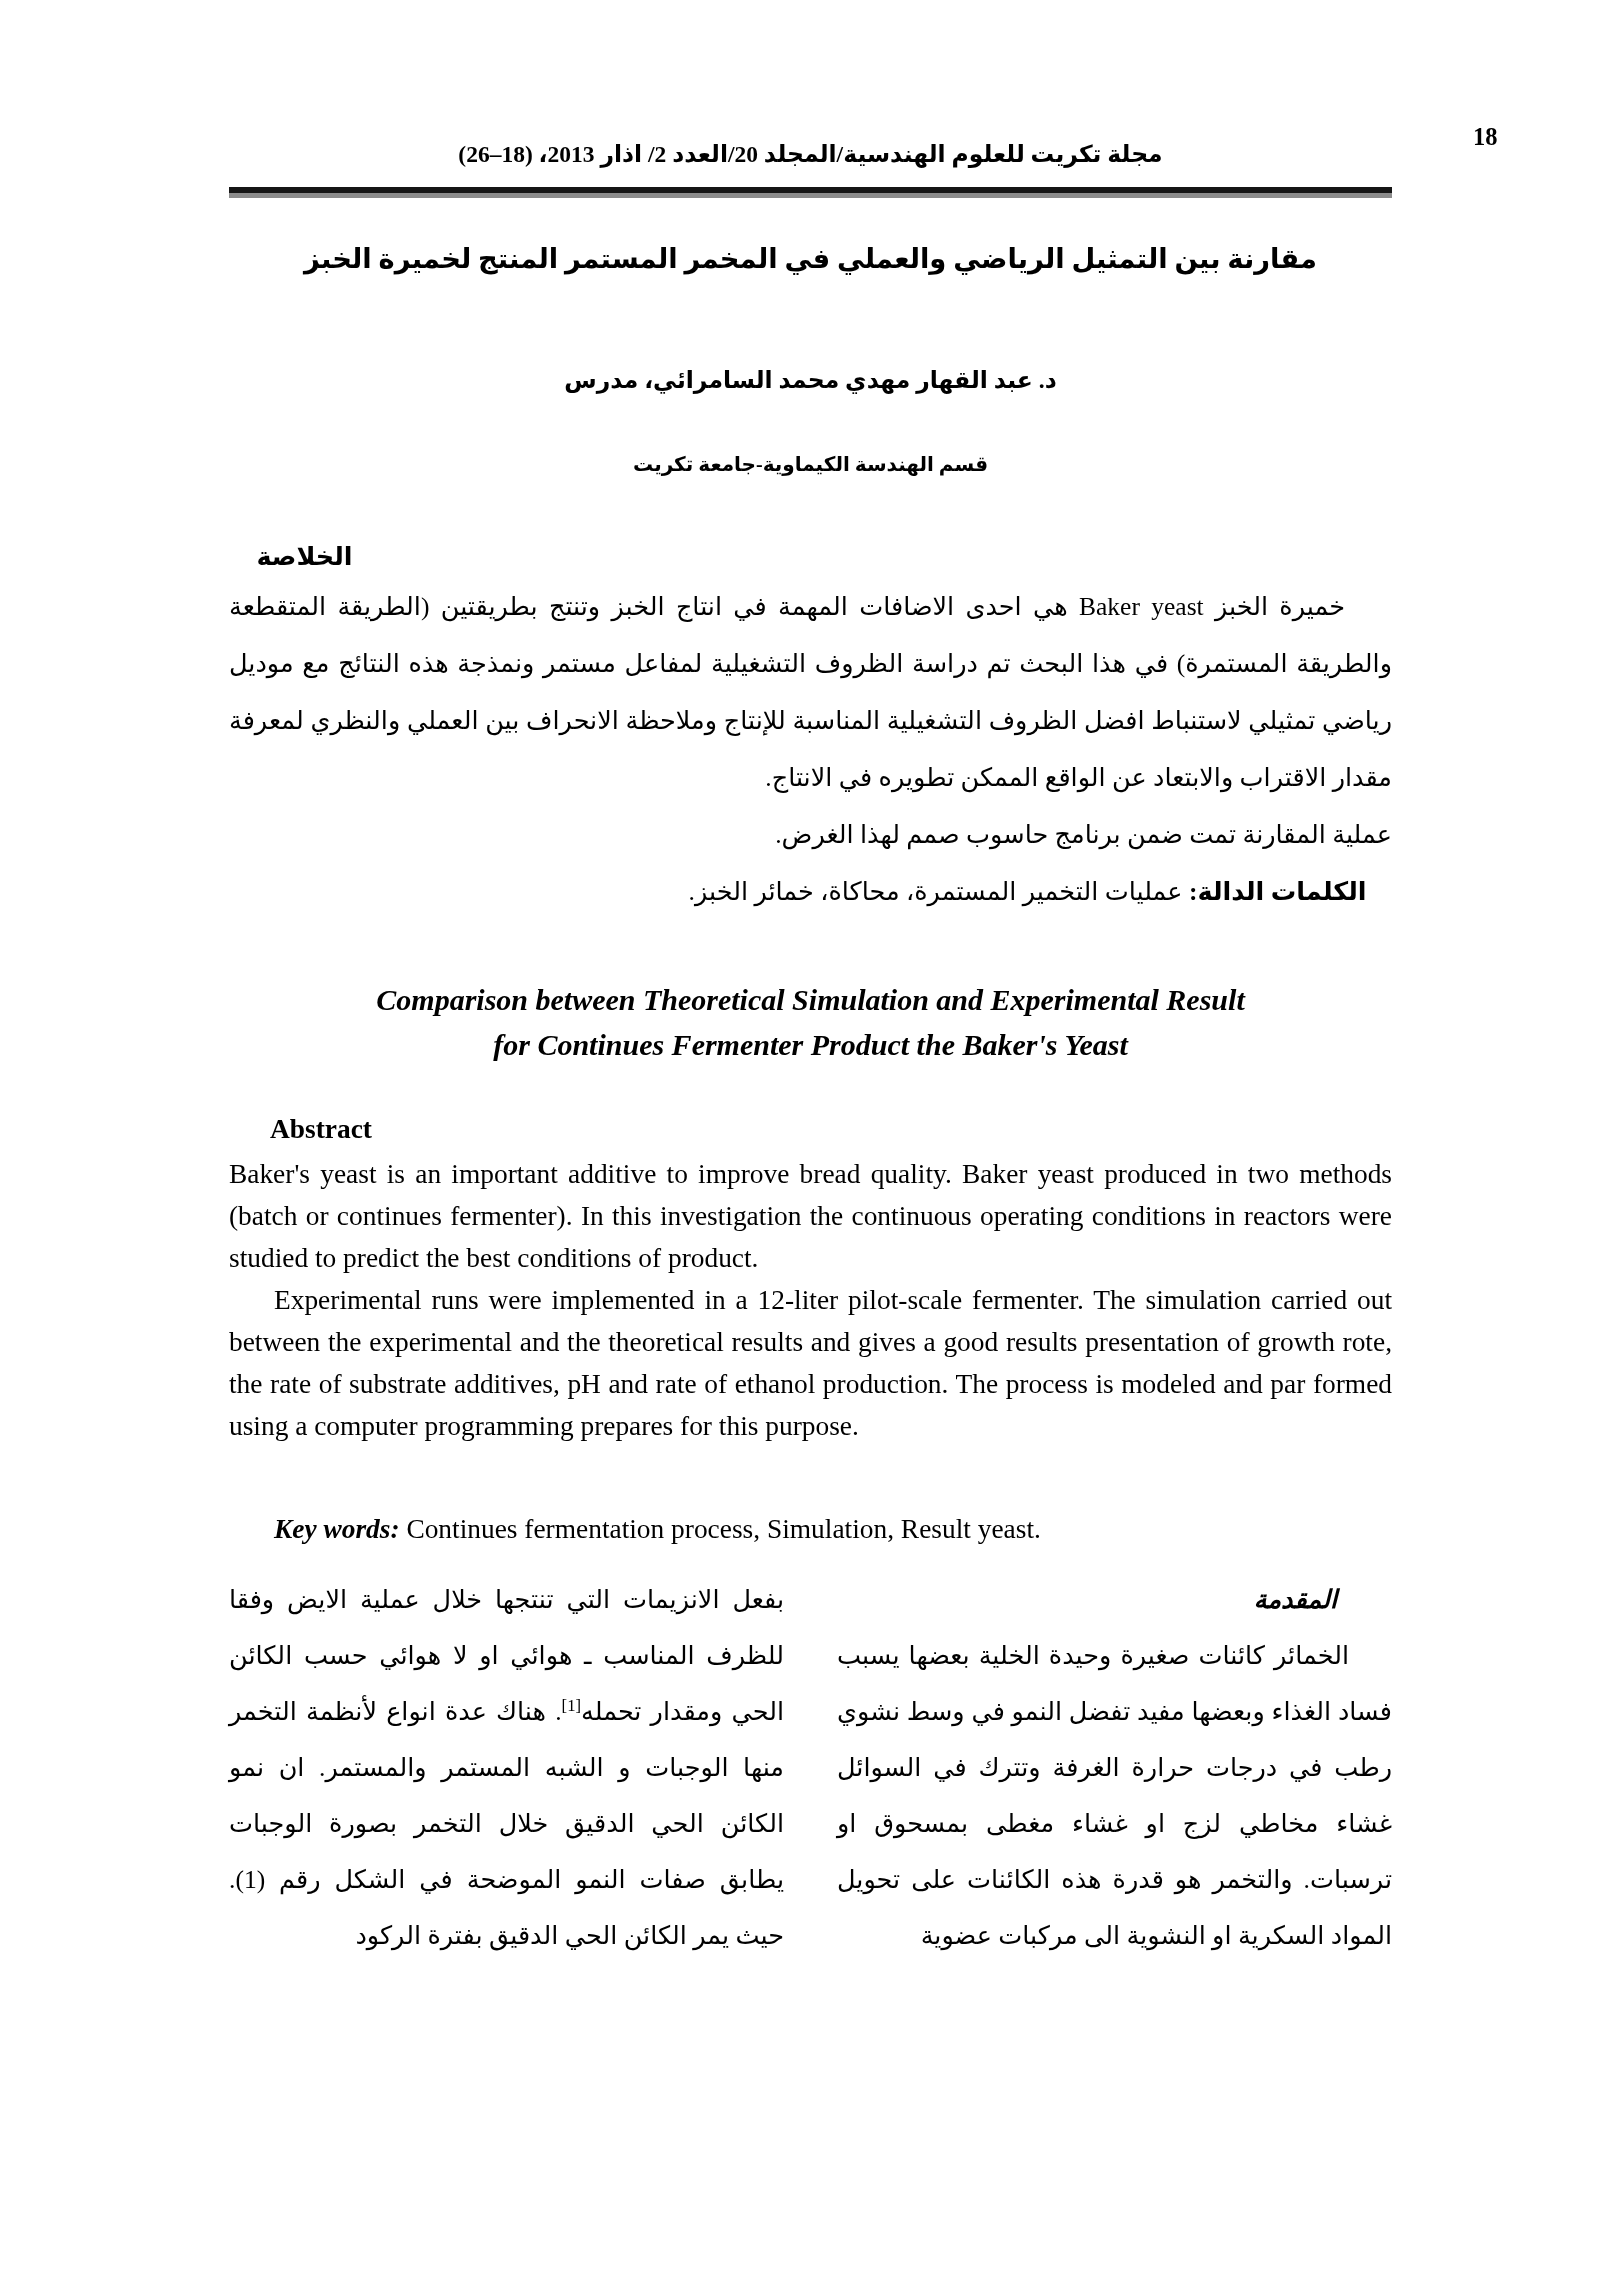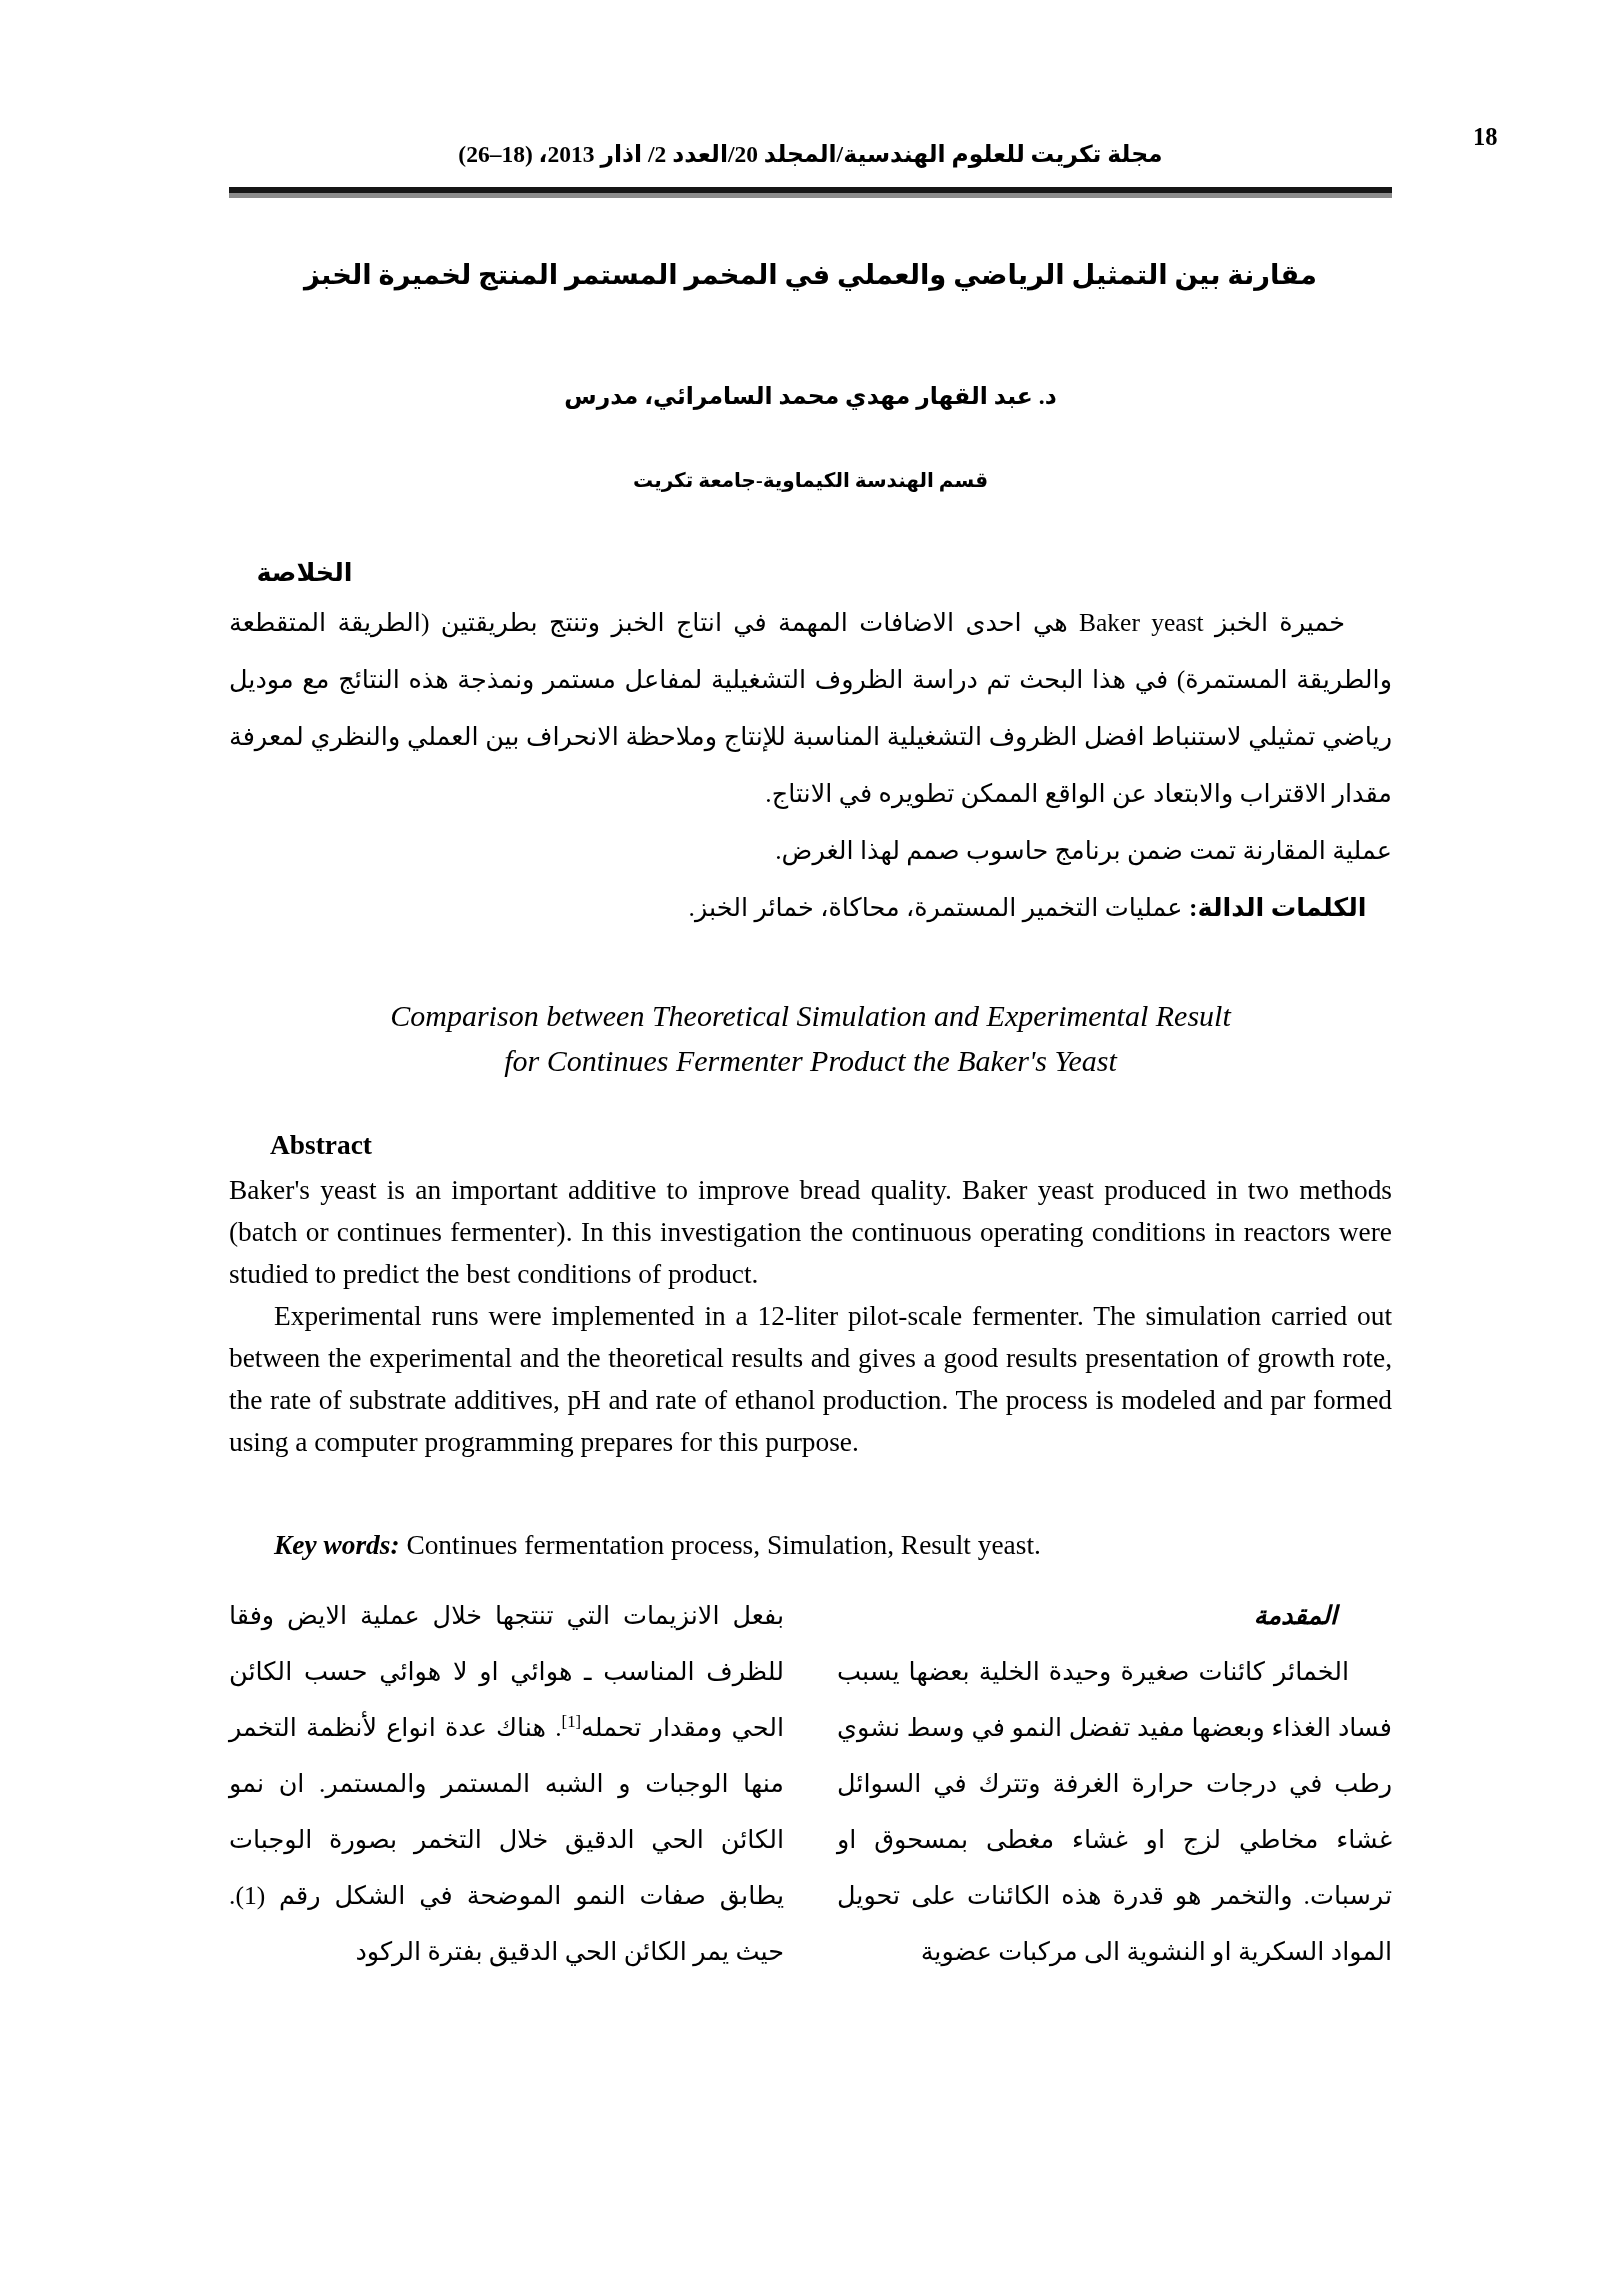--- a/index.html
+++ b/index.html
@@ -32,21 +32,21 @@
     line-height: 47px;
     text-align: center;
     font-weight: bold;
     font-size: 23.5px;
   }
 
   .rule-black { margin-top: 8.8px; height: 5.9px; background: #161616; }
   .rule-gray  { height: 4.9px; background: #8c8c8c; }
 
   .title-ar {
-    margin-top: 57px;
+    margin-top: 41px;
     font-size: 27.4px;
     font-weight: bold;
     text-align: center;
     line-height: 41px;
   }
   .author-line {
     margin-top: 82px;
     font-size: 23.5px;
     font-weight: bold;
     text-align: center;
@@ -78,21 +78,21 @@
   .ar-p1 { margin-top: 3.9px; text-indent: 47px; min-height: 227px; }
   .ar-p2 { text-indent: 47px; min-height: 114px; }
   .ar-p3 { min-height: 57px; }
   .ar-kw { text-indent: 25.5px; min-height: 57px; }
   .bold  { font-weight: bold; }
 
   .title-en {
     margin-top: 57px;
     font-size: 30px;
     line-height: 45px;
-    font-weight: normal;
+    font-weight: bold;
     font-style: italic;
     text-align: center;
   }
 
   .heading-abstract {
     margin-top: 43px;
     font-size: 27.4px;
     font-weight: bold;
     line-height: 39px;
     padding-left: 41px;

